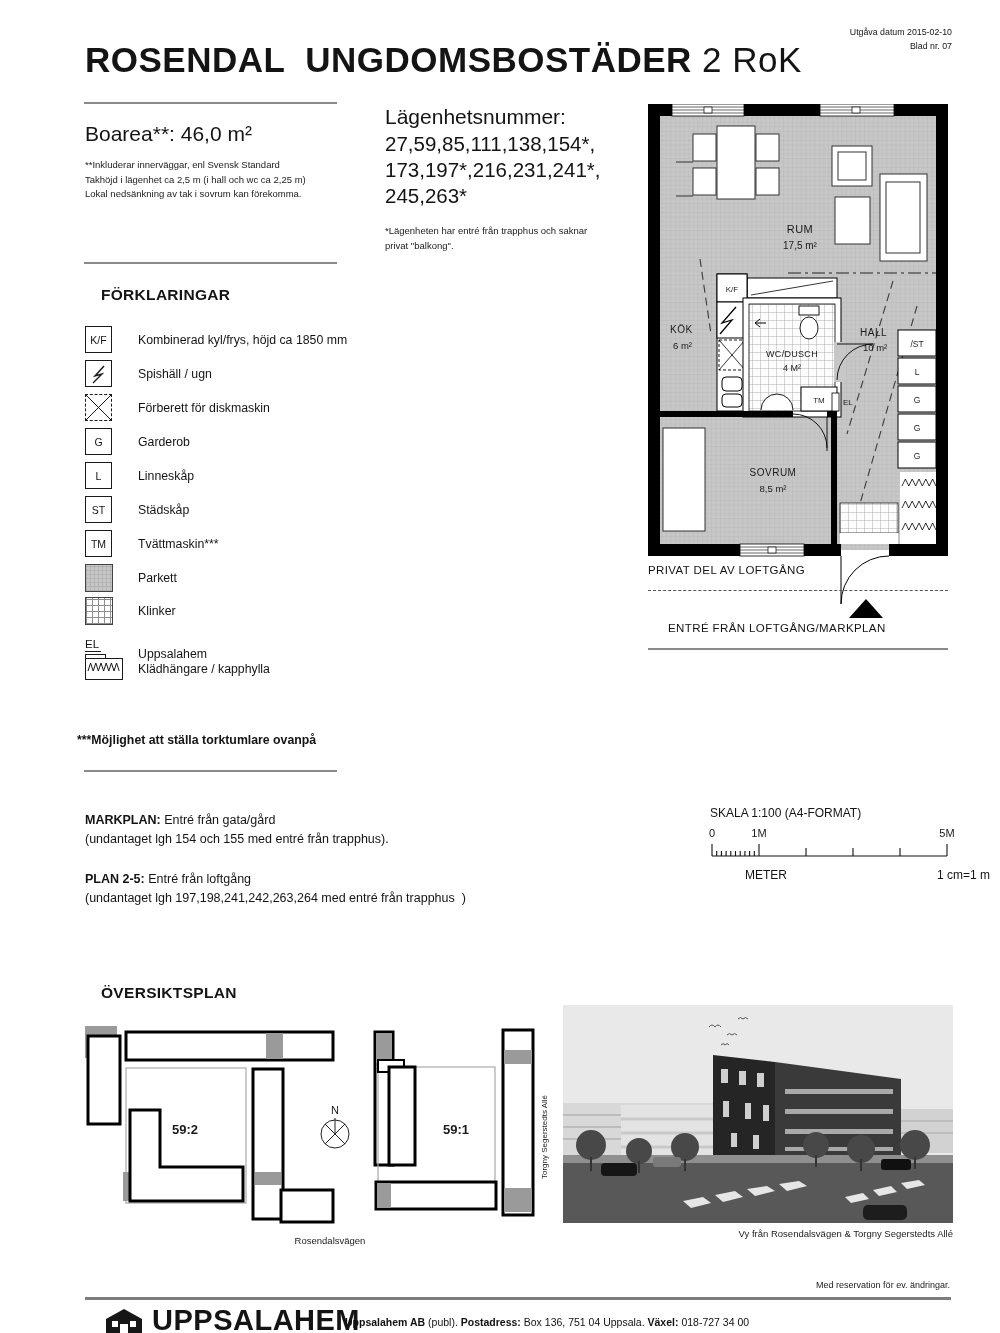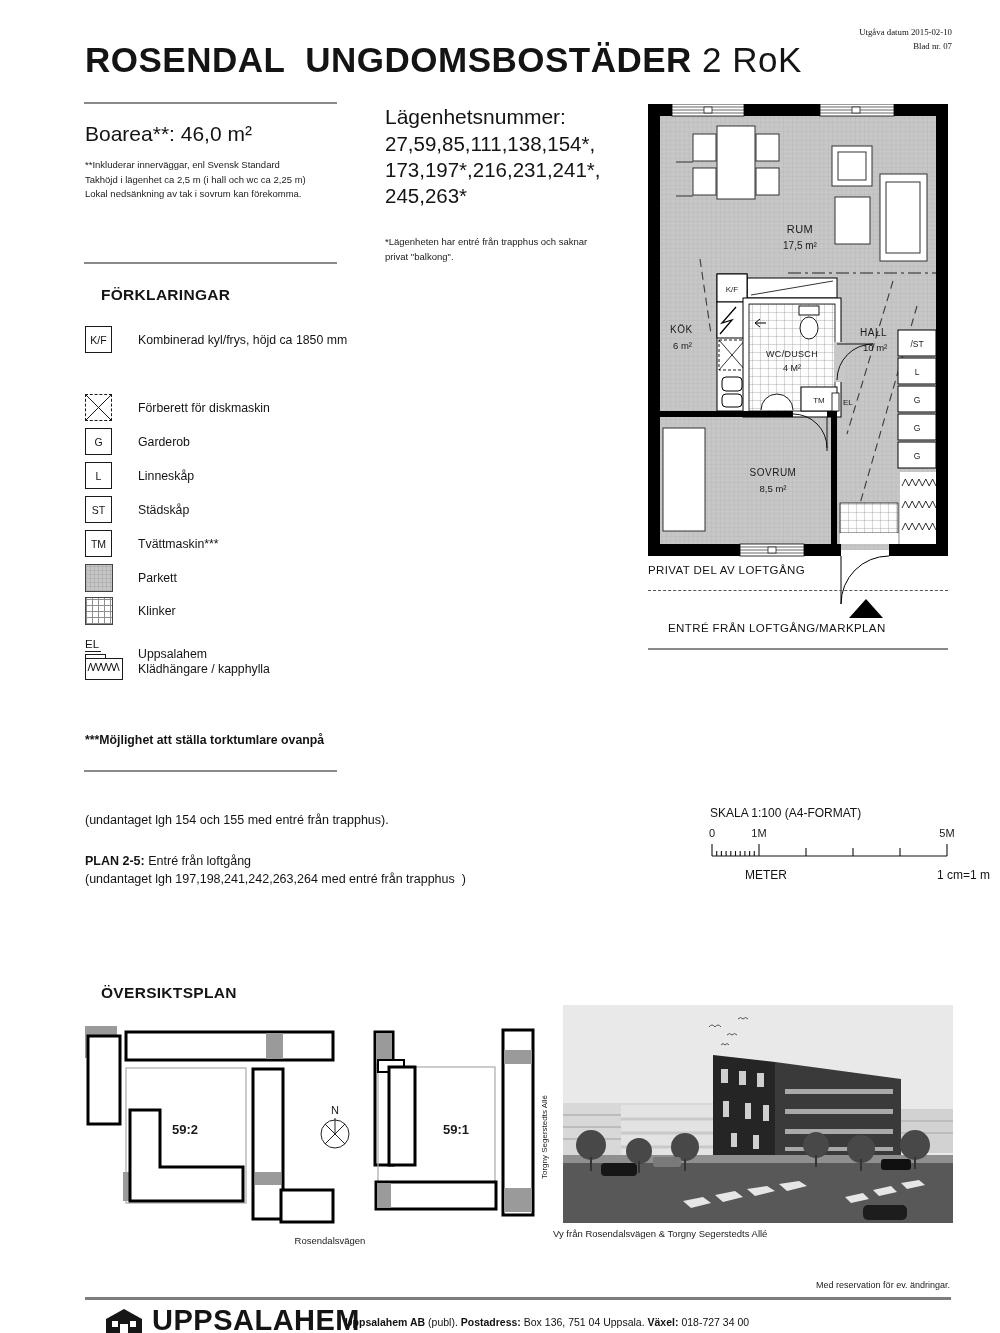--- a/index.html
+++ b/index.html
@@ -31,21 +31,21 @@
   .tri{width:0;height:0;border-left:17px solid transparent;border-right:17px solid transparent;border-bottom:19px solid #000;}
   .entry-line{font-size:12.5px;line-height:18.5px;}
   .footer-co{font-size:10.5px;color:#111;}
   svg text{font-family:"Liberation Sans",sans-serif;fill:#1a1a1a;}
 </style>
 </head>
 <body>
 
 <div class="page">
 
-  <div class="abs" style="right:48px;top:25px;text-align:right;font-size:8.8px;line-height:14px;font-family:Liberation Serif, serif;">
+  <div class="abs" style="right:48px;top:25px;text-align:right;font-size:8.8px;line-height:14px;">
     <div>Utgåva datum 2015-02-10</div>
     <div>Blad nr. 07</div>
   </div>
   <div class="abs title" style="left:85px;top:40px;">
     <span class="pre" style="font-weight:bold;">ROSENDAL  UNGDOMSBOSTÄDER</span><span class="pre"> 2 RoK</span>
   </div>
 
   <div class="abs rule" style="left:84px;top:102px;width:253px;"></div>
   <div class="abs h2" style="left:85px;top:122px;">Boarea**: 46,0 m²</div>
   <div class="abs smalltext" style="left:85px;top:158px;">
@@ -53,20 +53,28 @@
     <div>Takhöjd i lägenhet ca 2,5 m (i hall och wc ca 2,25 m)</div>
     <div>Lokal nedsänkning av tak i sovrum kan förekomma.</div>
   </div>
   <div class="abs rule" style="left:84px;top:262px;width:253px;"></div>
   <div class="abs h3" style="left:85px;top:286px;">FÖRKLARINGAR</div>
 
   <div class="legend-row" style="top:326px;">
     <div class="legend-icon symbox">K/F</div>
     <div class="legend-label">Kombinerad kyl/frys, höjd ca 1850 mm</div>
   </div>
+  <div class="legend-row" style="top:360px;">
+    <div class="legend-icon symbox">
+      <svg width="20" height="20" viewBox="0 0 20 20">
+          <path d="M15 2 L6 12 L13 10 L4 19" fill="none" stroke="#1a1a1a" stroke-width="1.4"></path>
+        </svg>
+    </div>
+    <div class="legend-label">Spishäll / ugn</div>
+  </div>
   <div class="legend-row" style="top:394px;">
     <div class="legend-icon" style="width:25px;height:25px;border:1.6px dashed #1a1a1a;background:#fff;">
       <svg width="25" height="25" viewBox="0 0 25 25">
           <path d="M0 0 L25 25 M25 0 L0 25" stroke="#1a1a1a" stroke-width="1"></path>
         </svg>
     </div>
     <div class="legend-label">Förberett för diskmaskin</div>
   </div>
   <div class="legend-row" style="top:428px;">
     <div class="legend-icon symbox">G</div>
@@ -100,31 +108,31 @@
     <div class="legend-label" style="top:9px;">Uppsalahem</div>
   </div>
   <div class="legend-row" style="top:658px;">
     <div class="legend-icon" style="width:36px;height:20px;border:1.2px solid #1a1a1a;background:#fff;">
       <svg width="34" height="18" viewBox="0 0 34 18">
           <path d="M2 12 l2.6-8 2.6 8 2.6-8 2.6 8 2.6-8 2.6 8 2.6-8 2.6 8 2.6-8 2.6 8 2.6-8 2.6 8" fill="none" stroke="#1a1a1a" stroke-width="1"></path>
         </svg>
     </div>
     <div class="legend-label" style="top:4px;">Klädhängare / kapphylla</div>
   </div>
-  <div class="abs" style="left:85px;top:733px;font-size:12.3px;font-weight:bold;">***Möjlighet att ställa torktumlare ovanpå</div>
+  <div class="abs" style="left:77px;top:733px;font-size:12.3px;font-weight:bold;">***Möjlighet att ställa torktumlare ovanpå</div>
   <div class="abs rule" style="left:84px;top:770px;width:253px;"></div>
 
   <div class="abs" style="left:385px;top:105px;">
     <div class="h2">Lägenhetsnummer:</div>
     <div style="font-size:20.5px;line-height:26px;margin-top:2px;">
       <div>27,59,85,111,138,154*,</div>
       <div>173,197*,216,231,241*,</div>
       <div>245,263*</div>
     </div>
-    <div class="smalltext" style="margin-top:26px;">
+    <div class="smalltext" style="margin-top:15px;">
       <div>*Lägenheten har entré från trapphus och saknar</div>
       <div>privat "balkong".</div>
     </div>
   </div>
 
   <svg class="abs" style="left:648px;top:104px;" width="300" height="505" viewBox="0 0 300 505">
     <defs>
       <pattern id="parkett" width="4.5" height="4.5" patternUnits="userSpaceOnUse">
         <rect width="4.5" height="4.5" fill="#c7c7c7"></rect>
         <path d="M0 0H4.5M0 0V4.5" stroke="#b2b2b2" stroke-width="0.6"></path>
@@ -276,20 +284,21 @@
     </g>
   </svg>
 
   <div class="abs cap" style="left:648px;top:564px;">PRIVAT DEL AV LOFTGÅNG</div>
   <div class="abs dashline" style="left:648px;top:590px;width:300px;"></div>
   <div class="abs tri" style="left:849px;top:599px;"></div>
   <div class="abs cap" style="left:648px;top:622px;padding-left:20px;">ENTRÉ FRÅN LOFTGÅNG/MARKPLAN</div>
   <div class="abs rule" style="left:648px;top:648px;width:300px;"></div>
 
   <div class="abs entry-line" style="left:85px;top:811px;">
+    <div><b>MARKPLAN:</b><span class="pre"> Entré från gata/gård</span></div>
     <div>(undantaget lgh 154 och 155 med entré från trapphus).</div>
     <div style="margin-top:22px;"><b>PLAN 2-5:</b><span class="pre"> Entré från loftgång</span></div>
     <div class="pre">(undantaget lgh 197,198,241,242,263,264 med entré från trapphus  )</div>
   </div>
 
   <div class="abs" style="left:710px;top:806px;font-size:12px;">SKALA 1:100 (A4-FORMAT)</div>
   <svg class="abs" style="left:705px;top:826px;" width="250" height="40" viewBox="0 0 250 40">
     <text x="7" y="11" font-size="11" text-anchor="middle">0</text>
     <text x="54" y="11" font-size="11" text-anchor="middle">1M</text>
     <text x="242" y="11" font-size="11" text-anchor="middle">5M</text>
@@ -414,21 +423,21 @@
         <polygon points="310,185 328,181 334,187 316,191"></polygon>
       <polygon points="338,178 356,175 362,180 344,184"></polygon>
     </g>
     <g>
       <rect x="38" y="158" width="36" height="13" rx="4" fill="#161616"></rect>
       <rect x="90" y="152" width="28" height="10" rx="3" fill="#7a7a7a"></rect>
       <rect x="318" y="154" width="30" height="11" rx="3" fill="#101010"></rect>
       <rect x="300" y="200" width="44" height="15" rx="5" fill="#1d1d1d"></rect>
     </g>
   </svg>
-  <div class="abs" style="left:553px;top:1228px;width:400px;text-align:left;font-size:9.5px;color:#222;">Vy från Rosendalsvägen &amp; Torgny Segerstedts Allé</div>
+  <div class="abs" style="left:553px;top:1228px;width:400px;text-align:right;font-size:9.5px;color:#222;">Vy från Rosendalsvägen &amp; Torgny Segerstedts Allé</div>
 
   <div class="abs" style="left:650px;top:1280px;width:300px;text-align:right;font-size:9px;color:#222;">Med reservation för ev. ändringar.</div>
   <div class="abs" style="left:85px;top:1297px;width:866px;height:3px;background:#7d7d7d;"></div>
   <svg class="abs" style="left:104px;top:1307px;" width="40" height="30" viewBox="0 0 40 30">
     <path d="M2 12 L20 2 L38 12 V29 H2 Z" fill="#161616"></path>
     <rect x="8" y="14" width="6" height="6" fill="#fff"></rect>
       <rect x="26" y="14" width="6" height="6" fill="#fff"></rect>
     <rect x="16" y="17" width="8" height="12" fill="#fff"></rect>
   </svg>
   <div class="abs" style="left:152px;top:1304px;font-size:29px;font-weight:bold;letter-spacing:.5px;">UPPSALAHEM</div>

